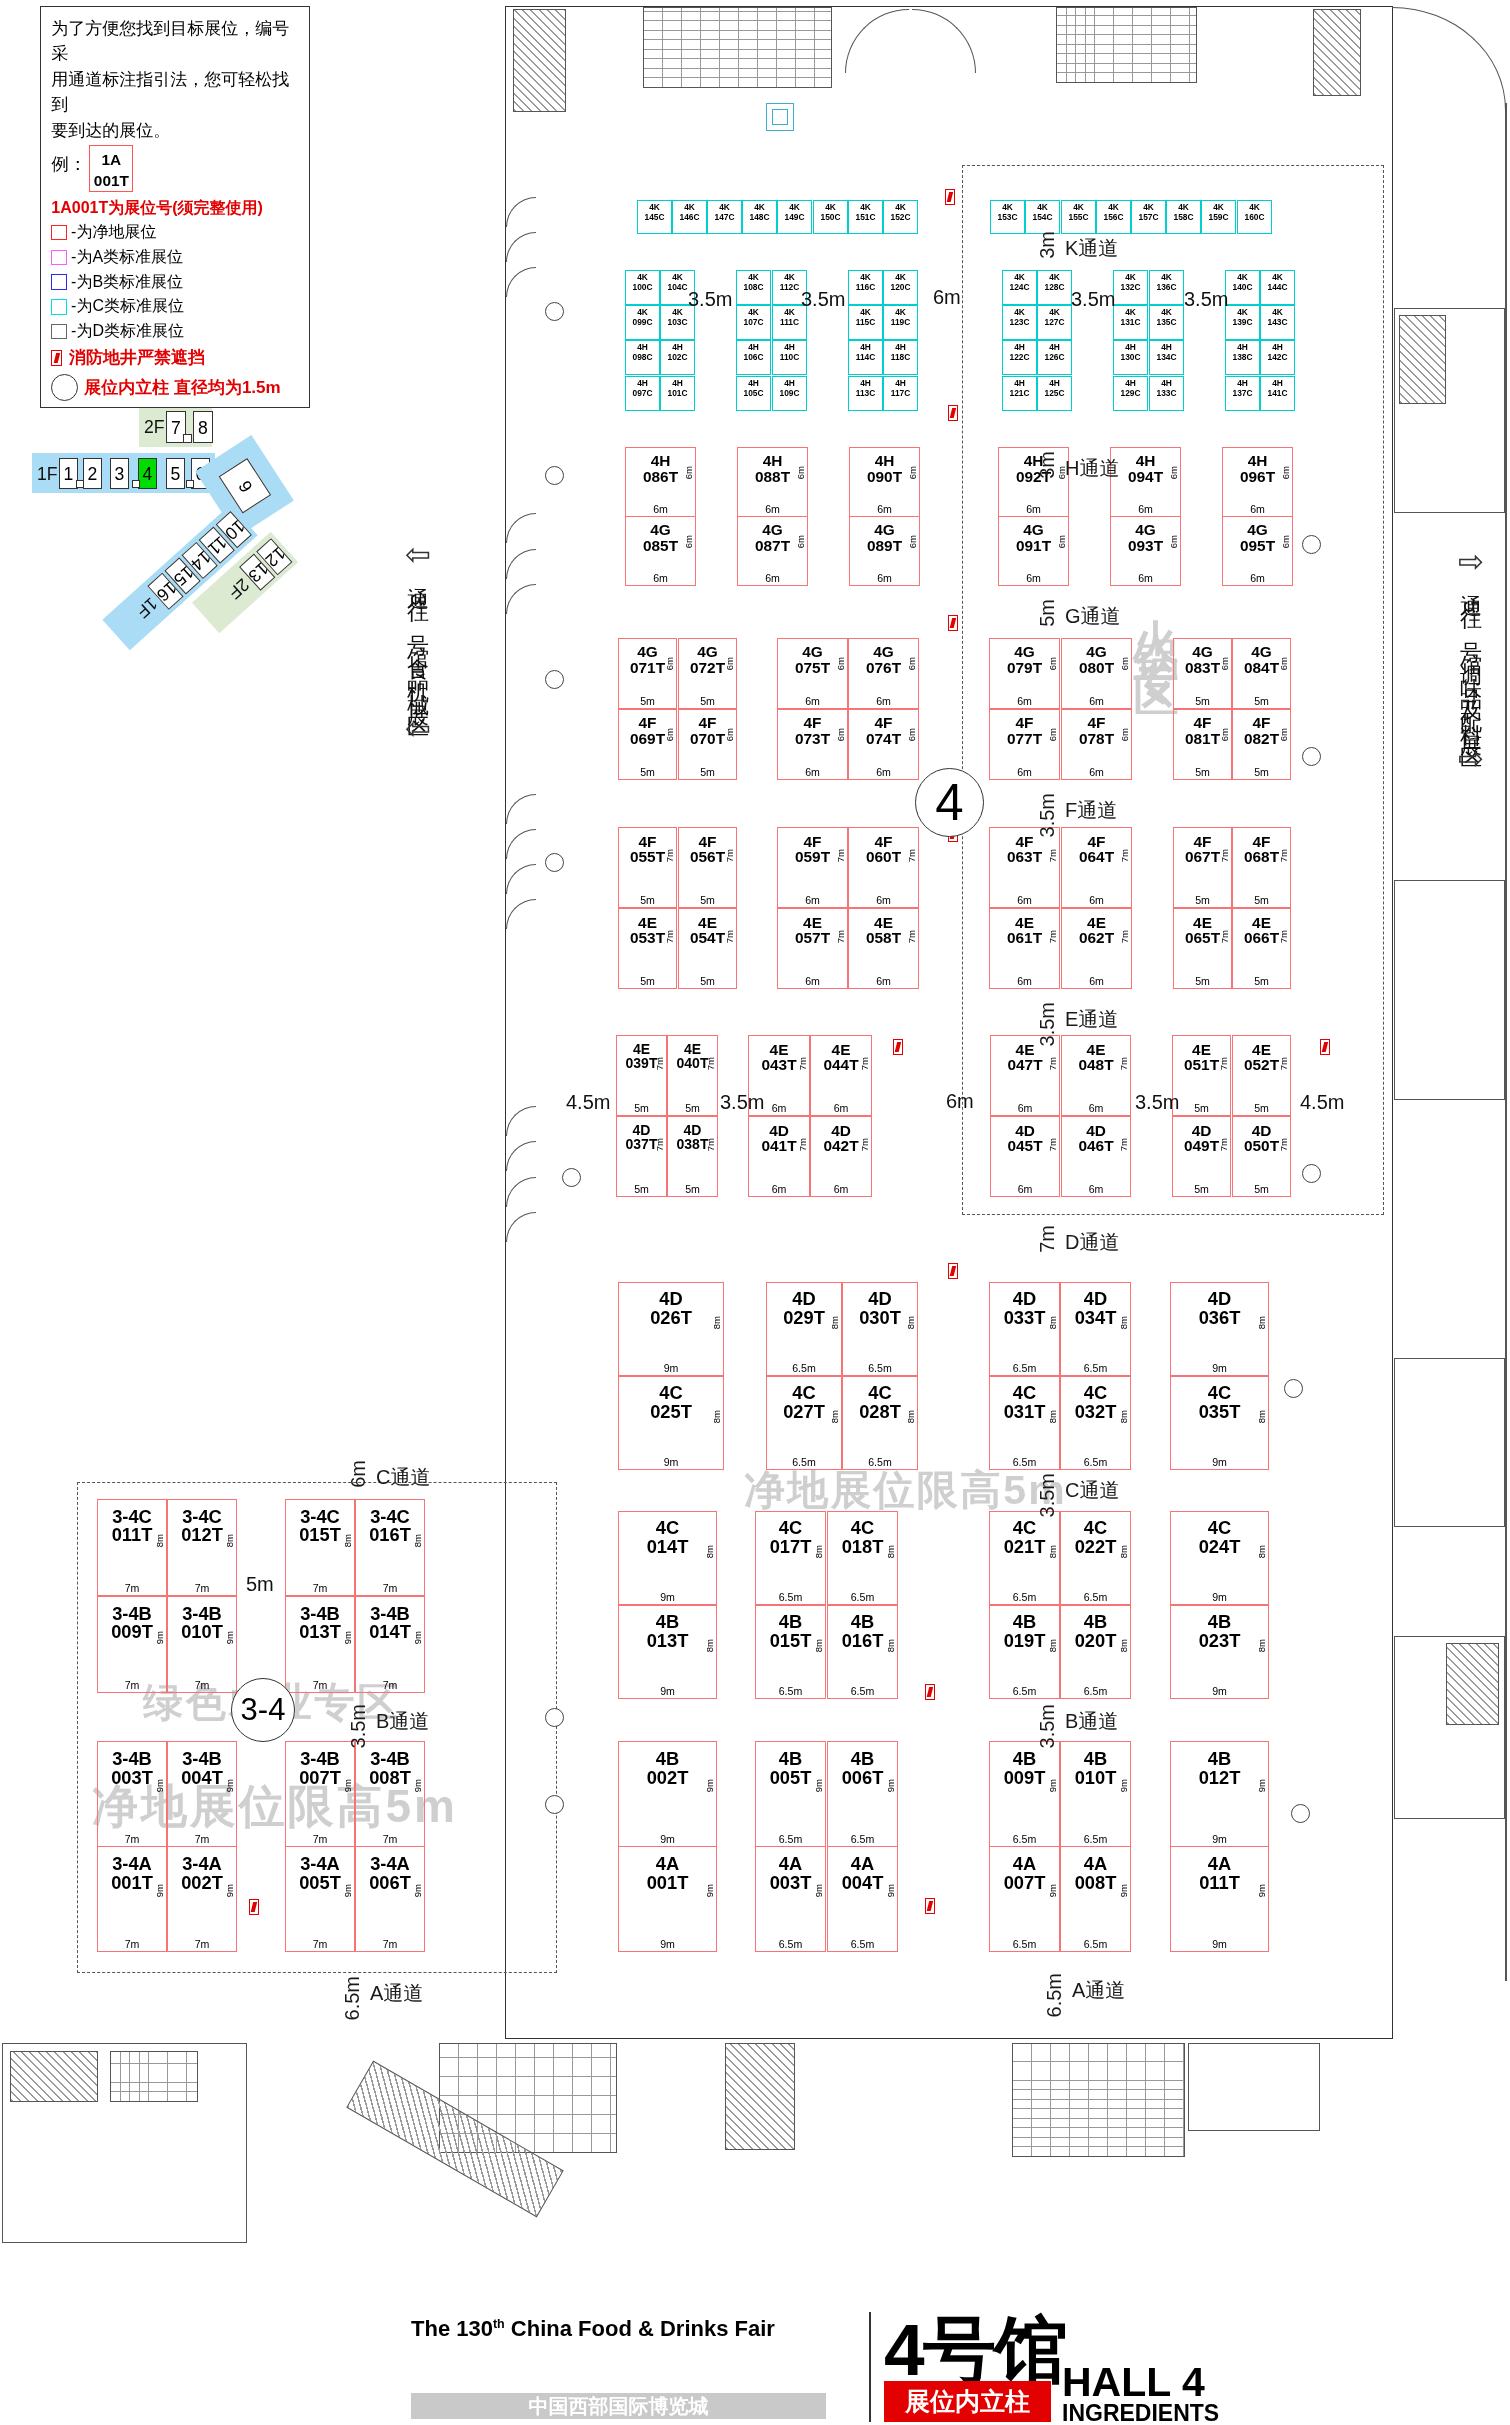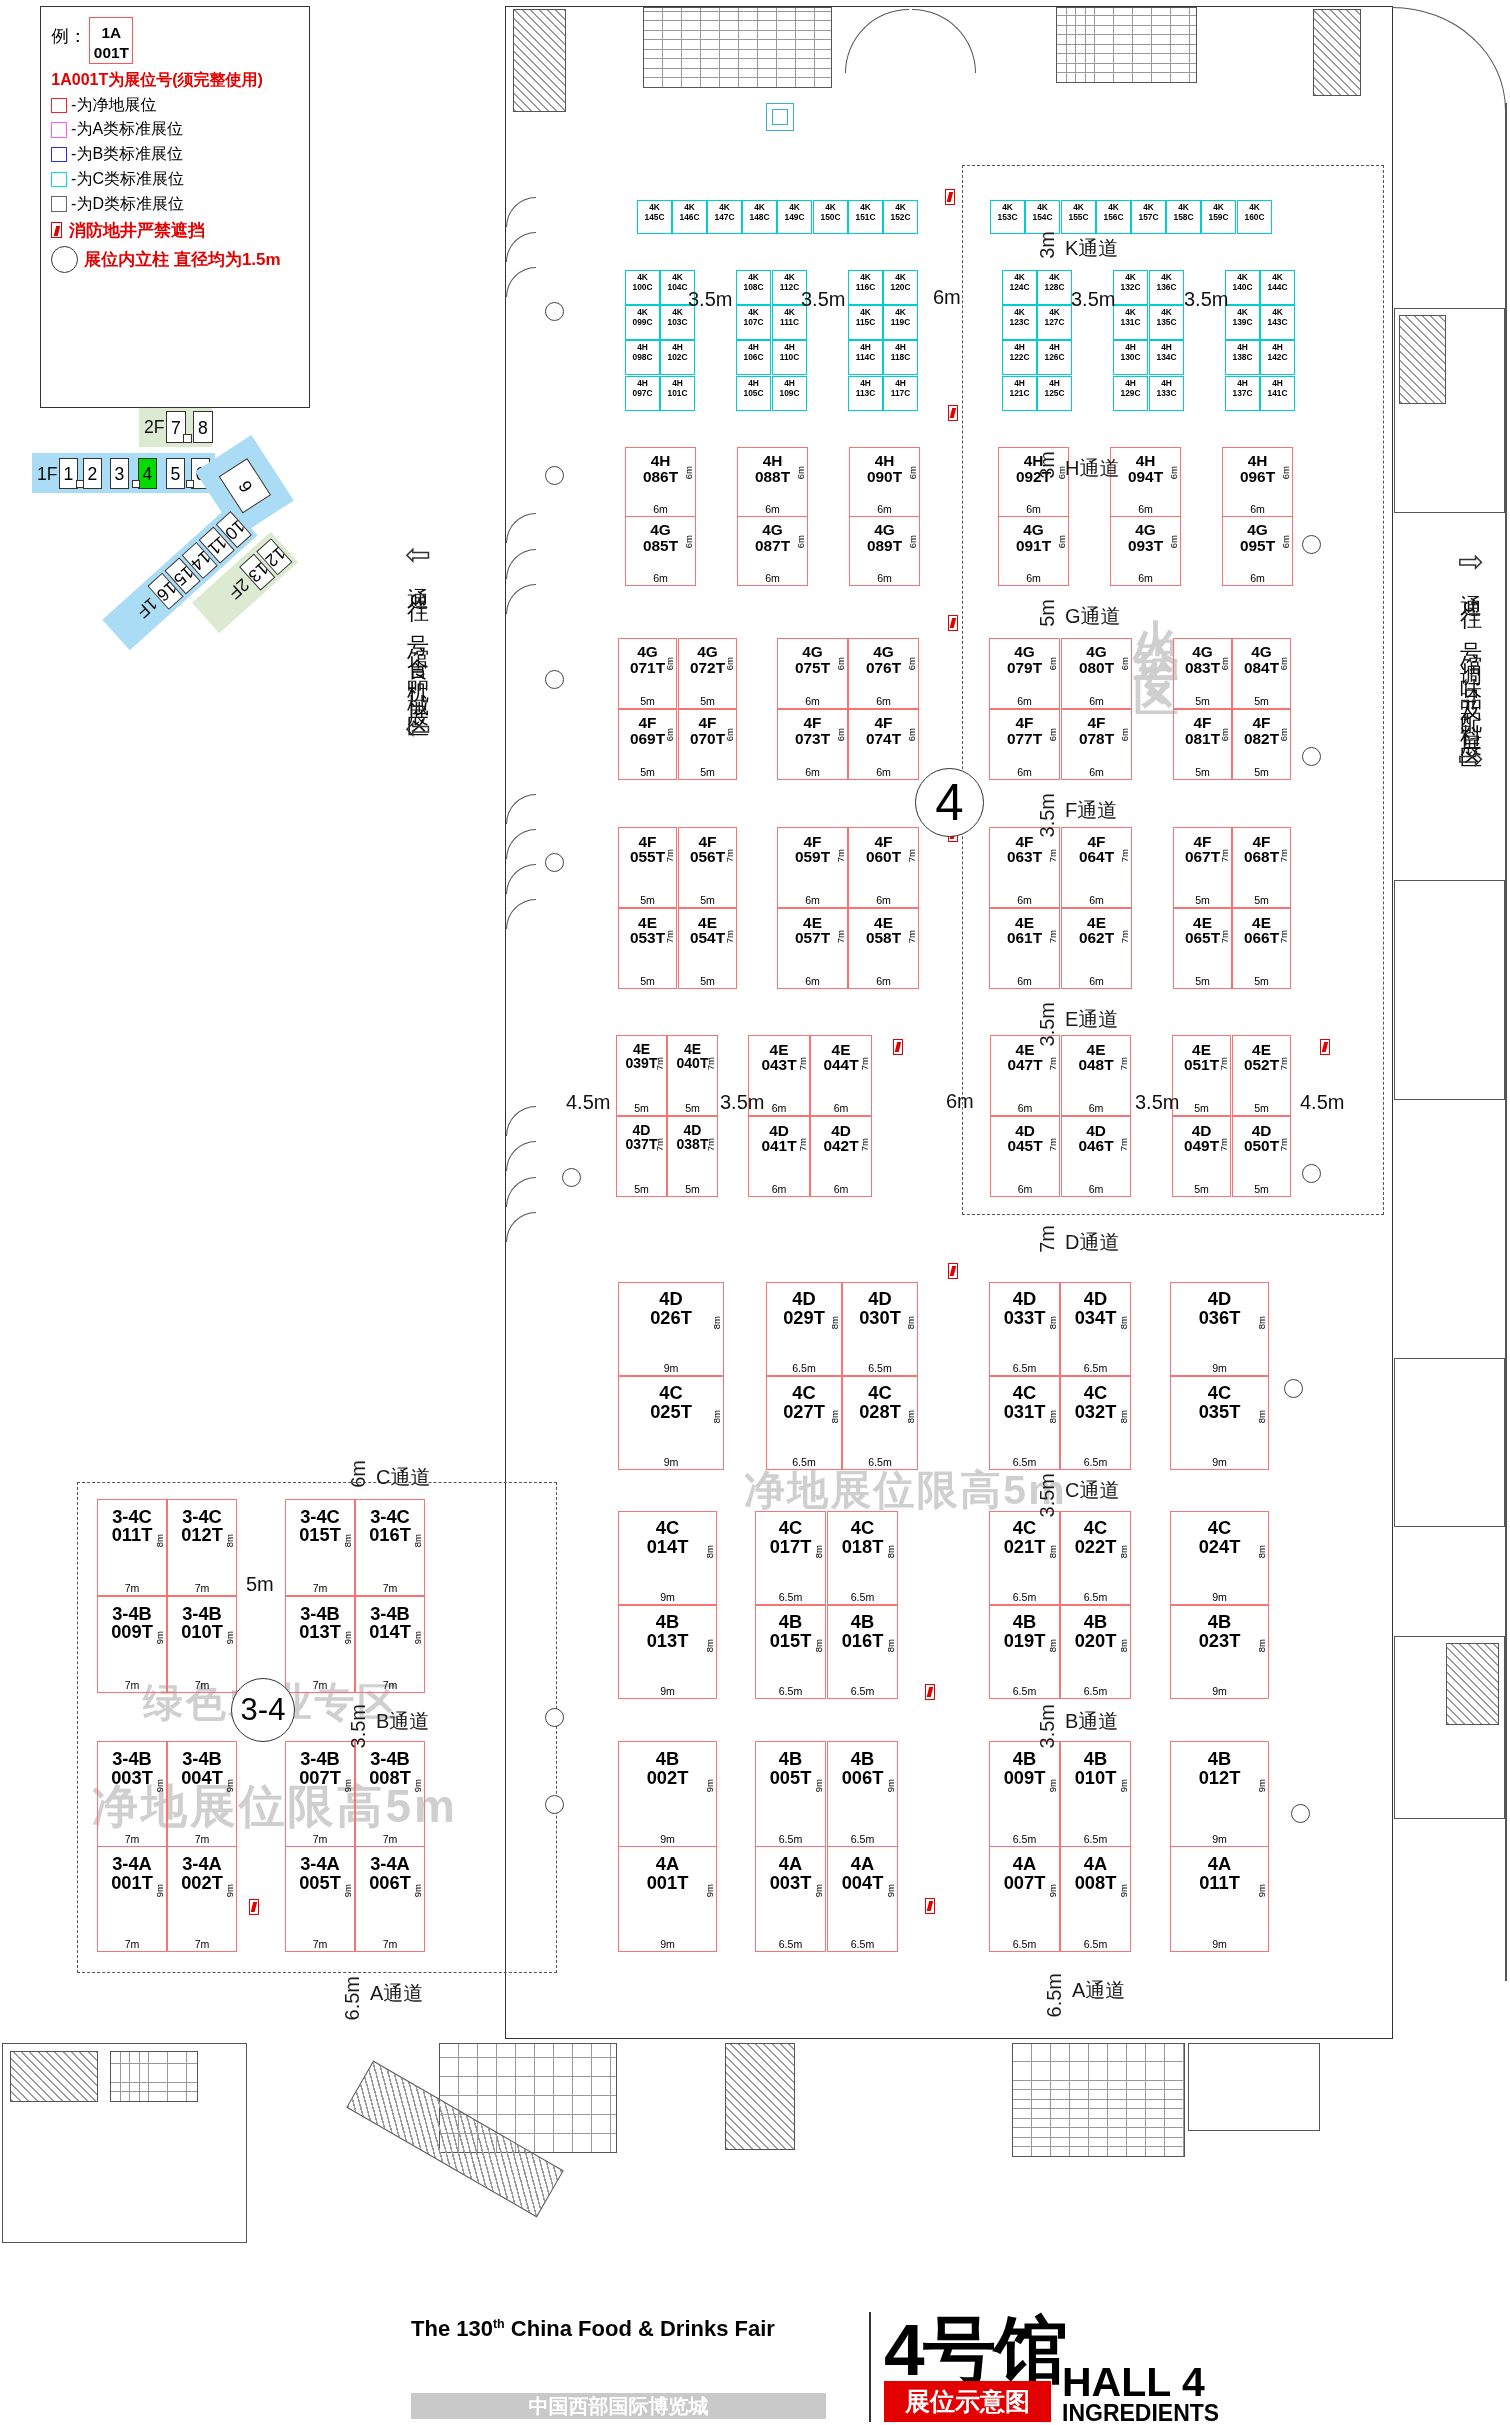--- a/index.html
+++ b/index.html
@@ -128,20 +128,23 @@
       <div class="arc" style="left: 506px; top: 1106px; width: 29px; height: 29px;"></div>
       <div class="arc" style="left: 506px; top: 1141px; width: 29px; height: 29px;"></div>
       <div class="arc" style="left: 506px; top: 1177px; width: 29px; height: 29px;"></div>
       <div class="arc" style="left: 506px; top: 1212px; width: 29px; height: 29px;"></div>
     </div>
 
   <div class="zone" style="left:962px;top:165px;width:422px;height:1050px;"></div>
   <div class="zone" style="left:77px;top:1482px;width:480px;height:491px;"></div>
 
   <div class="legend">
+    <div class="lg-intro">为了方便您找到目标展位，编号采
+用通道标注指引法，您可轻松找到
+要到达的展位。</div>
     <div class="lg-exrow">
       <span class="lg-exlabel">例：</span>
       <div class="ex-booth">
         <div>1A</div>
         <div>001T</div>
       </div>
     </div>
     <div class="lg-note">1A001T为展位号(须完整使用)</div>
     <div id="legend-classes">
         <div class="lg-cls">
@@ -1452,16 +1455,16 @@
       <div class="pillar" style="left: 1291px; top: 1804px;"></div>
     </div>
 
   <div class="ft ft-en" style="left:411px;top:2316px;">
     <span>The 130</span><sup>th</sup><span> China Food &amp; Drinks Fair</span>
   </div>
   <div class="ft ft-venue" style="left:411px;top:2393px;">中国西部国际博览城</div>
   <div class="ft-div" style="left:869px;top:2312px;height:110px;"></div>
   <div class="ft ft-hall" style="left:884px;top:2302px;">4号馆</div>
   <div class="ft ft-hallen" style="left:1062px;top:2359px;">HALL 4</div>
-  <div class="ft ft-badge" style="left:884px;top:2381px;">展位示意图</div>
+  <div class="ft ft-badge" style="left:884px;top:2381px;">展位内立柱</div>
   <div class="ft ft-ing" style="left:1062px;top:2400px;">INGREDIENTS</div>
 </div>
 
 
 </body></html>

